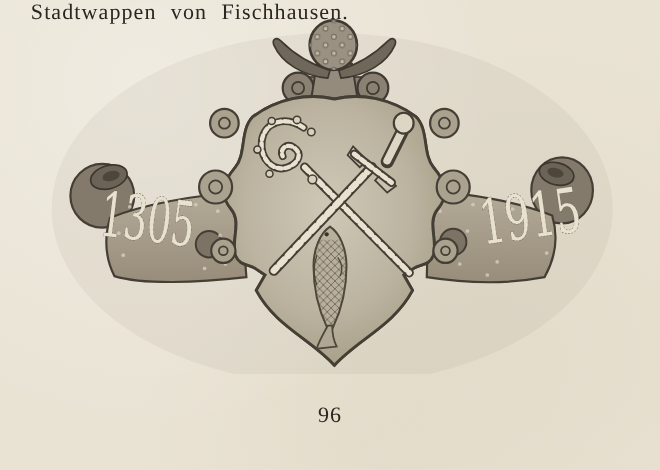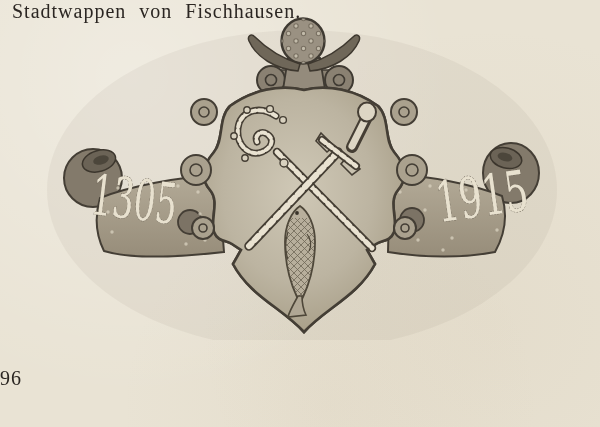--- a/index.html
+++ b/index.html
@@ -9,32 +9,32 @@
     background-image:
       radial-gradient(circle at 22% 18%, rgba(255,255,255,.30), transparent 55%),
       radial-gradient(circle at 82% 75%, rgba(186,166,132,.10), transparent 50%),
       radial-gradient(circle at 55% 95%, rgba(186,166,132,.08), transparent 40%);
     font-family:"Liberation Serif", serif;
     color:#2b2622;
   }
   .plaque-svg{position:absolute;left:0;top:0;}
   .caption-row{
     position:absolute;left:0;top:342;width:600px;
-    padding:0 12px;box-sizing:border-box;
+    padding:0 28px;box-sizing:border-box;
     display:flex;justify-content:space-between;align-items:baseline;gap:24px;
   }
   .cap-title{
     font-size:20px;letter-spacing:1px;word-spacing:7px;white-space:nowrap;
   }
   .cap-sub{
     font-size:13.5px;letter-spacing:.2px;word-spacing:3px;white-space:nowrap;
   }
   .page-number{
     position:absolute;left:0;top:367px;width:600px;
-    text-align:left;font-size:20px;letter-spacing:1px;
+    text-align:center;font-size:20px;letter-spacing:1px;
   }
 </style>
 </head>
 <body>
 
 <svg class="plaque-svg" width="600" height="340" viewBox="0 0 600 340">
   <defs>
     <radialGradient id="metalGrad" cx="47%" cy="42%" r="68%">
       <stop offset="0%" stop-color="#cfc8b6"></stop>
       <stop offset="55%" stop-color="#bcb4a1"></stop>

